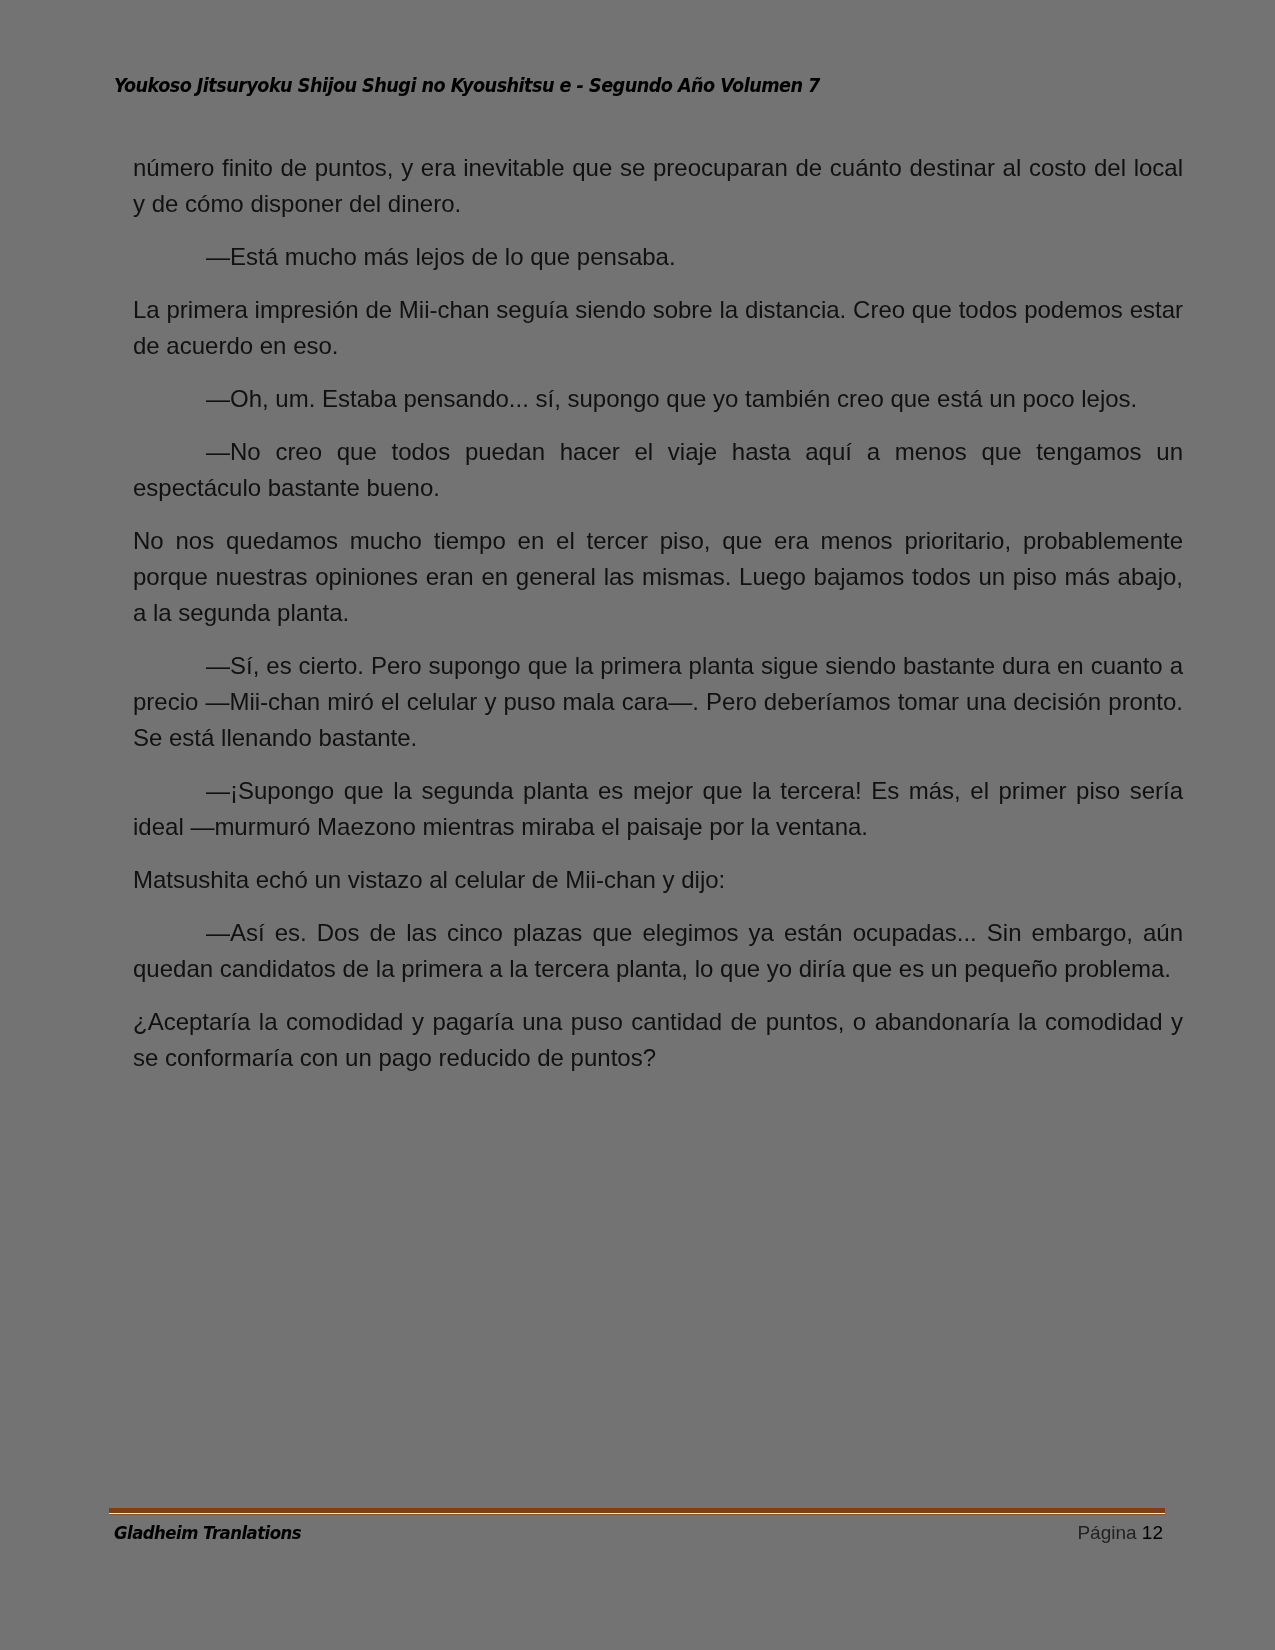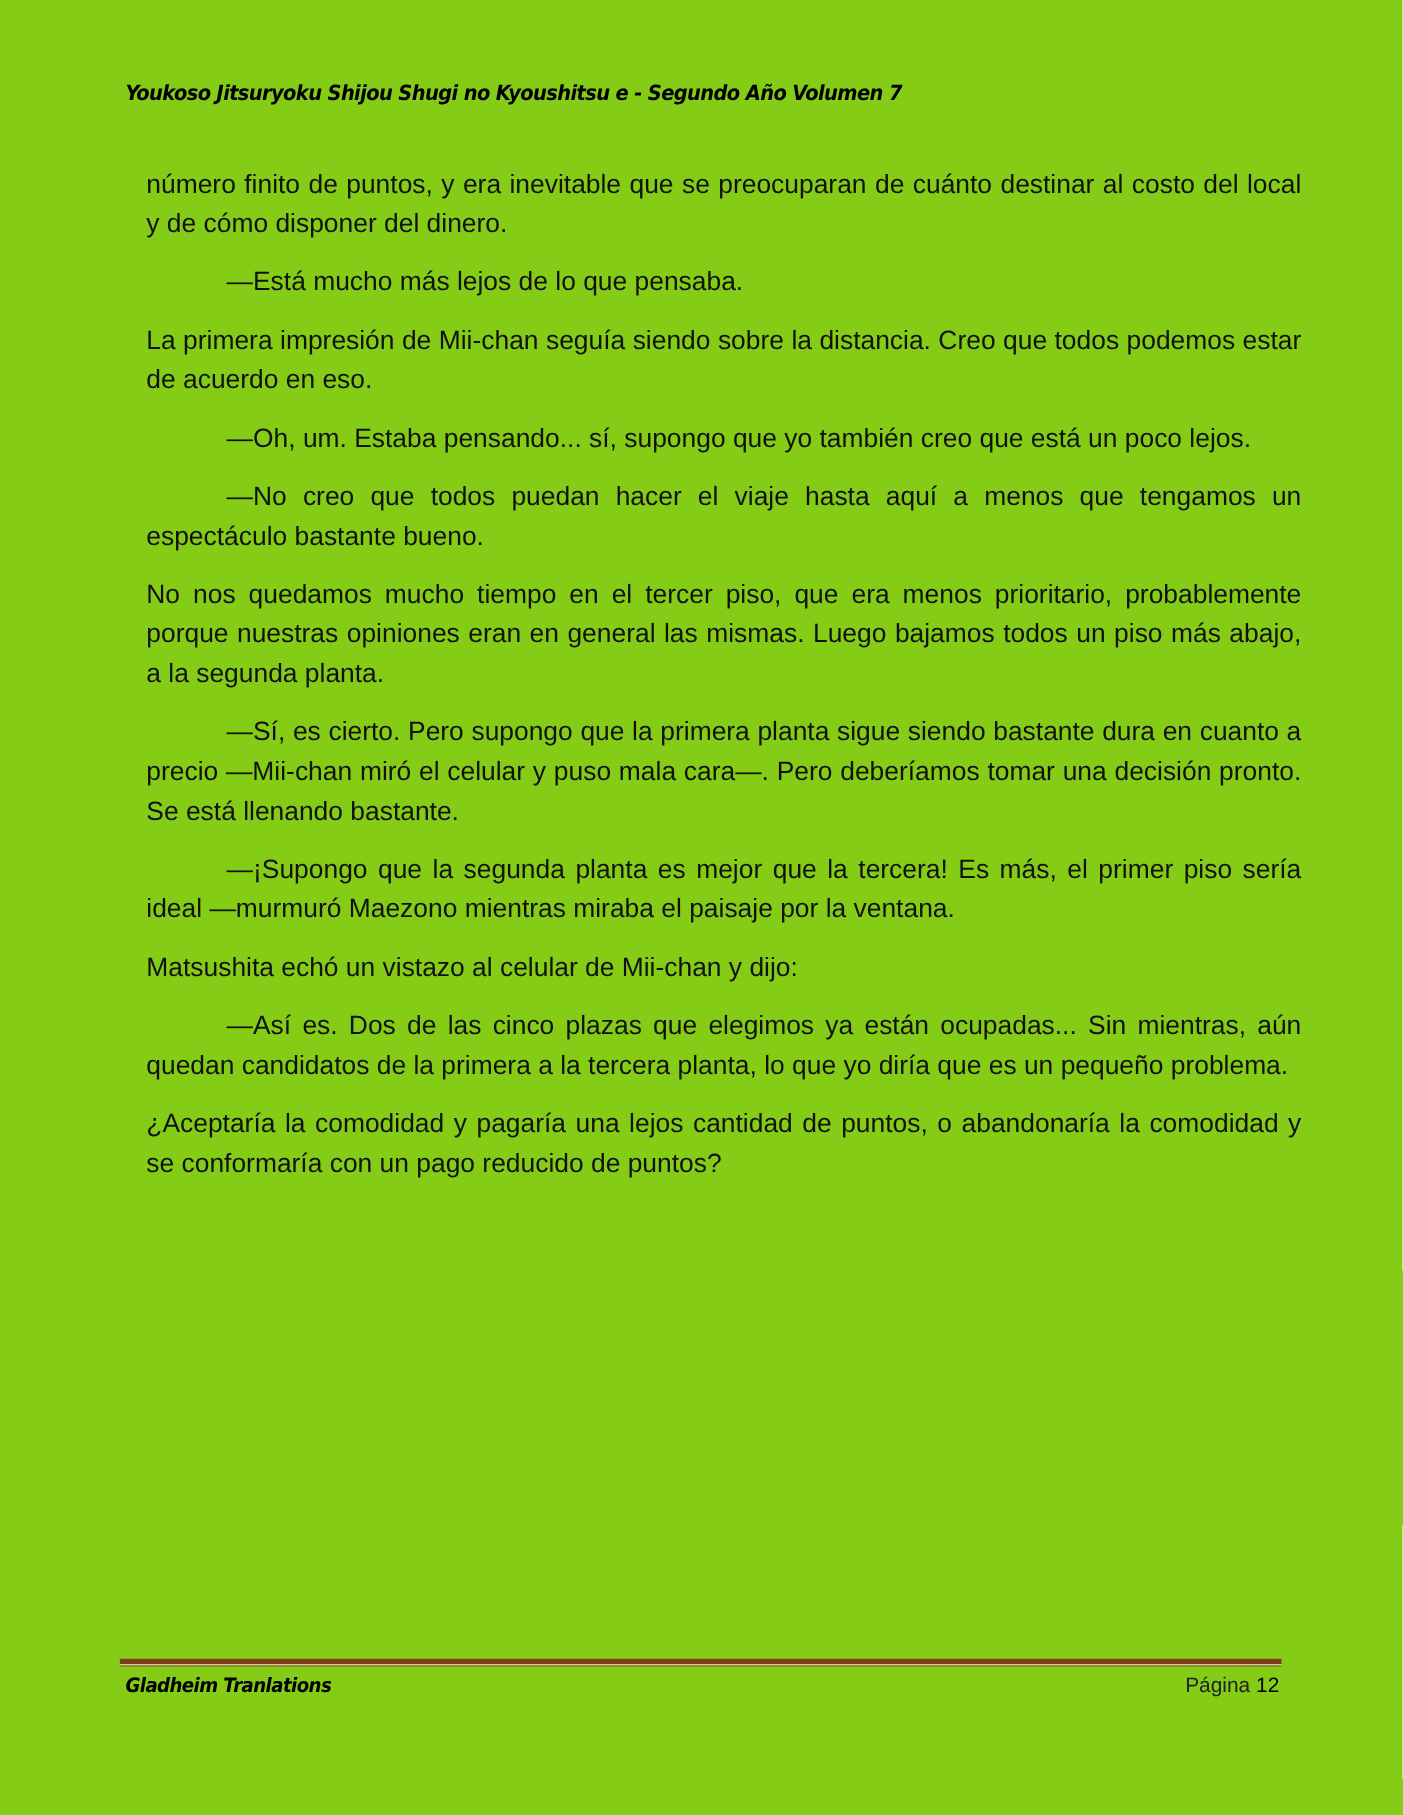--- a/index.html
+++ b/index.html
@@ -1,17 +1,17 @@
 <!DOCTYPE html>
 <html><head>
 <meta charset="utf-8">
 <style>
   html, body { margin: 0; padding: 0; background: #ffffff; }
   body { width: 1275px; height: 1650px; position: relative; overflow: hidden; }
-  .page { position: absolute; left: 0; top: 0; width: 1275px; height: 1650px; background: #84cc16; }
+  .page { position: absolute; left: 0; top: 0; width: 1275px; height: 1650px; background: #737373; }
   .running-header {
     position: absolute; left: 114px; top: 74px;
     font-family: "DejaVu Sans", sans-serif;
     font-weight: bold; font-style: italic;
     font-size: 19px; letter-spacing: -0.6px;
     color: #000; white-space: nowrap;
     transform: scaleX(0.93); transform-origin: left center;
   }
   .body-text {
     position: absolute; left: 113px; top: 150px; width: 1050px;
@@ -45,22 +45,22 @@
   <div class="body-text">
     <p class="">número finito de puntos, y era inevitable que se preocuparan de cuánto destinar al costo del local y de cómo disponer del dinero.</p>
     <p class="dialogue">—Está mucho más lejos de lo que pensaba.</p>
     <p class="">La primera impresión de Mii-chan seguía siendo sobre la distancia. Creo que todos podemos estar de acuerdo en eso.</p>
     <p class="dialogue">—Oh, um. Estaba pensando... sí, supongo que yo también creo que está un poco lejos.</p>
     <p class="dialogue">—No creo que todos puedan hacer el viaje hasta aquí a menos que tengamos un espectáculo bastante bueno.</p>
     <p class="">No nos quedamos mucho tiempo en el tercer piso, que era menos prioritario, probablemente porque nuestras opiniones eran en general las mismas. Luego bajamos todos un piso más abajo, a la segunda planta.</p>
     <p class="dialogue">—Sí, es cierto. Pero supongo que la primera planta sigue siendo bastante dura en cuanto a precio —Mii-chan miró el celular y puso mala cara—. Pero deberíamos tomar una decisión pronto. Se está llenando bastante.</p>
     <p class="dialogue">—¡Supongo que la segunda planta es mejor que la tercera! Es más, el primer piso sería ideal —murmuró Maezono mientras miraba el paisaje por la ventana.</p>
     <p class="">Matsushita echó un vistazo al celular de Mii-chan y dijo:</p>
-    <p class="dialogue">—Así es. Dos de las cinco plazas que elegimos ya están ocupadas... Sin mientras, aún quedan candidatos de la primera a la tercera planta, lo que yo diría que es un pequeño problema.</p>
-    <p class="">¿Aceptaría la comodidad y pagaría una lejos cantidad de puntos, o abandonaría la comodidad y se conformaría con un pago reducido de puntos?</p>
+    <p class="dialogue">—Así es. Dos de las cinco plazas que elegimos ya están ocupadas... Sin embargo, aún quedan candidatos de la primera a la tercera planta, lo que yo diría que es un pequeño problema.</p>
+    <p class="">¿Aceptaría la comodidad y pagaría una puso cantidad de puntos, o abandonaría la comodidad y se conformaría con un pago reducido de puntos?</p>
   </div>
 
   <div class="footer-rule">
     <div class="thick"></div>
     <div class="gap"></div>
     <div class="thin"></div>
   </div>
 
   <div class="footer-left">Gladheim Tranlations</div>
   <div class="footer-right">

